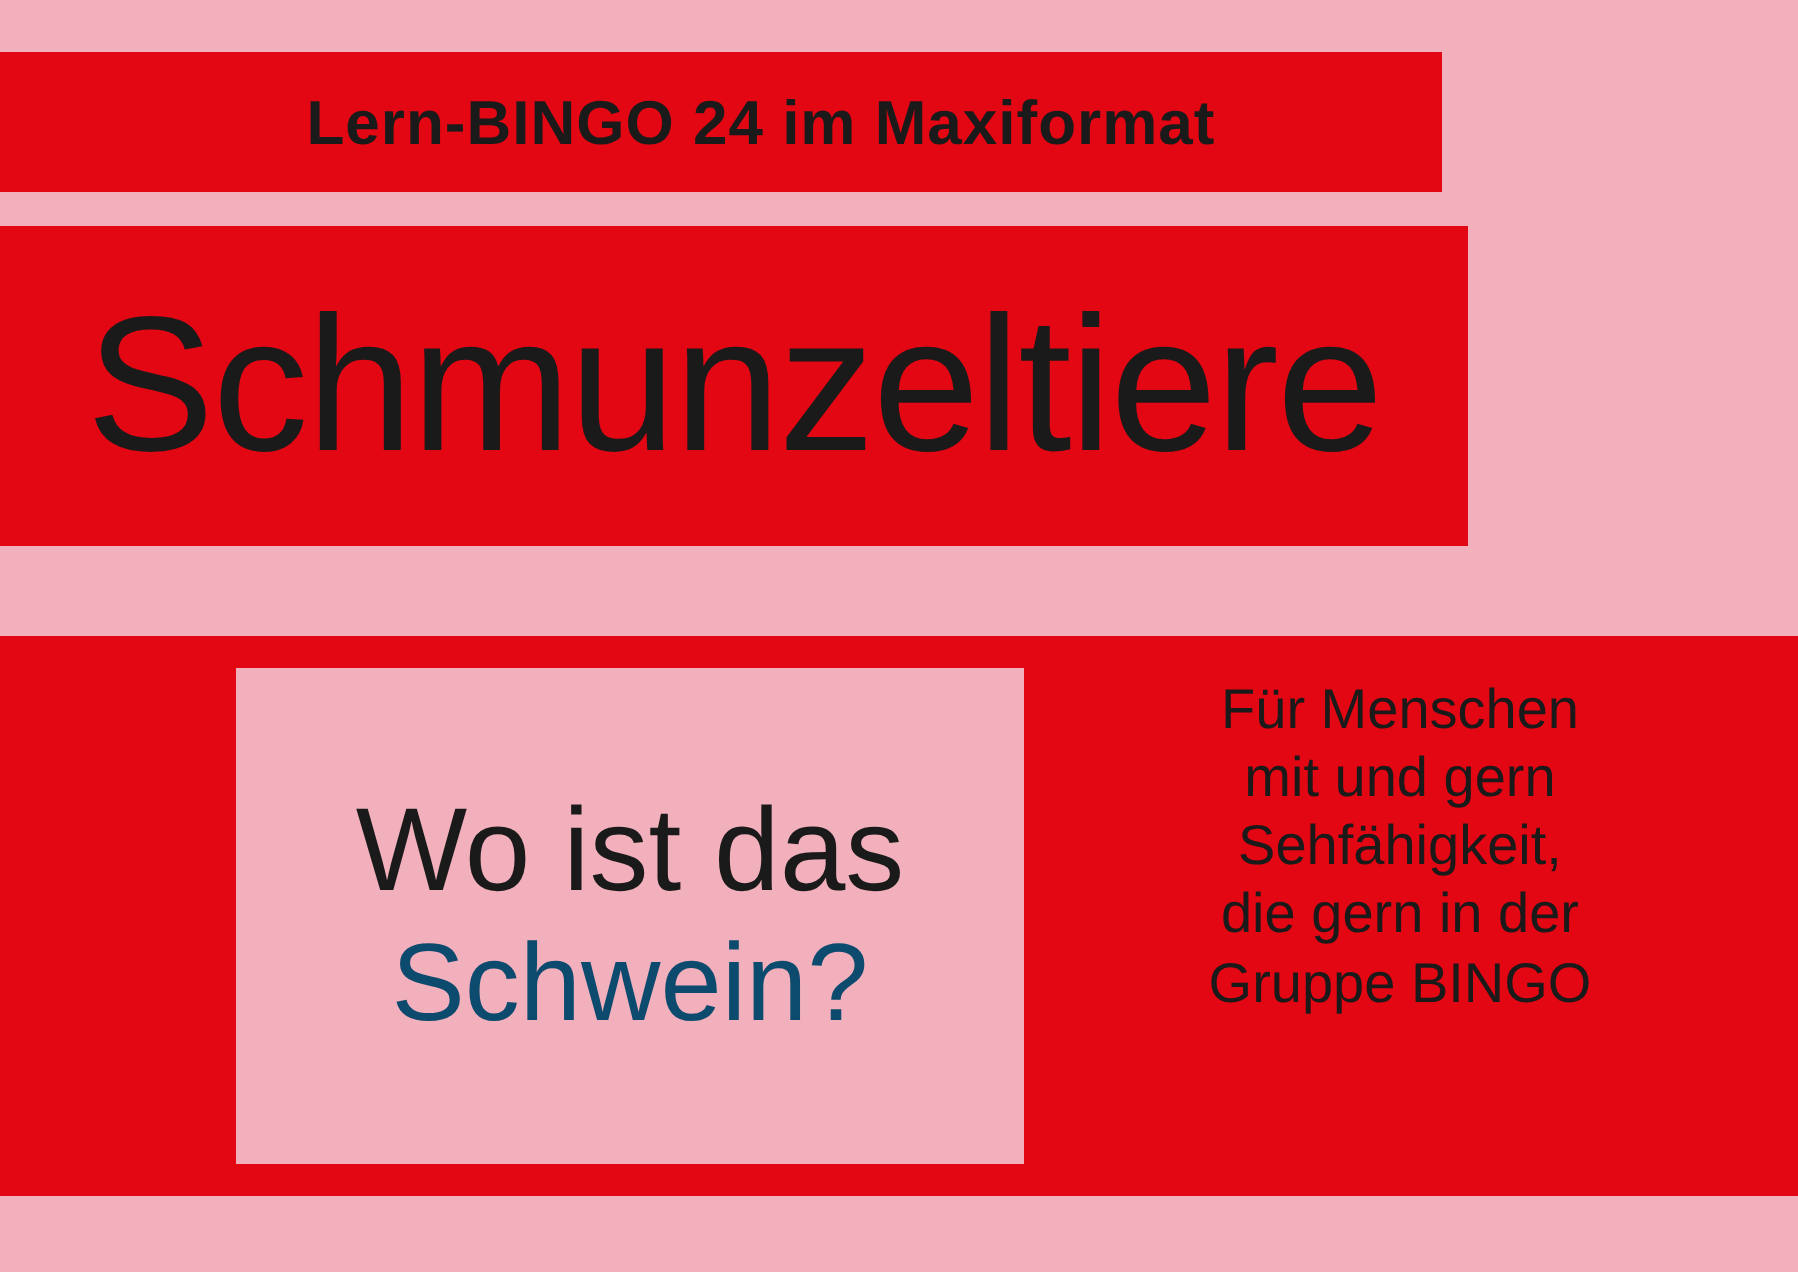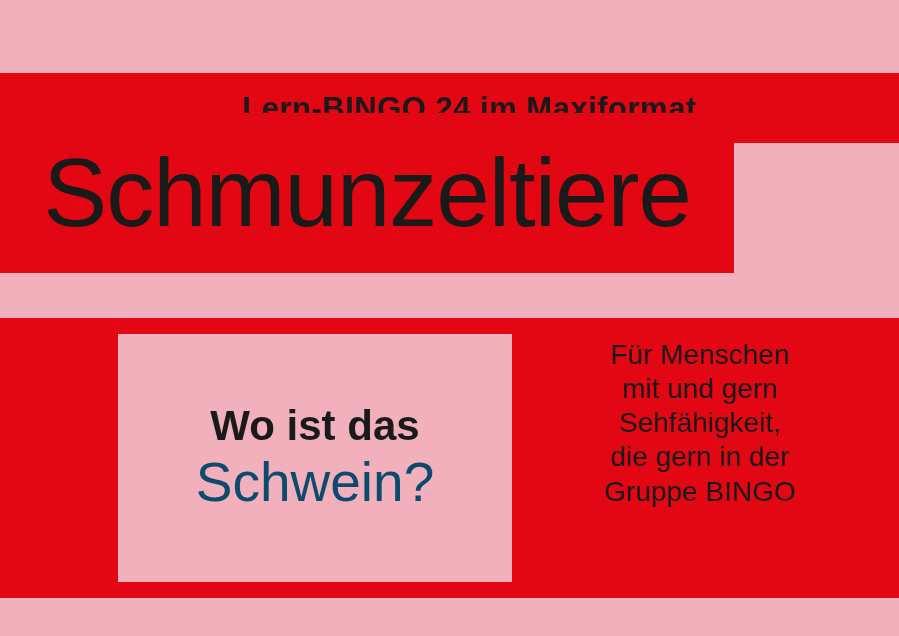--- a/index.html
+++ b/index.html
@@ -17,27 +17,26 @@
     position: relative;
     width: 899px;
     height: 636px;
     background: #f2b0bd;
   }
   
   .band-subtitle {
     position: absolute;
     left: 0;
     top: 26px;
-    width: 899px;
+    width: 721px;
     height: 70px;
     background: #e30613;
     display: flex;
     align-items: center;
     justify-content: center;
-    margin-top: 47px;
   }
   .subtitle-text {
     color: #1a1a1a;
     font-size: 31px;
     font-weight: bold;
     letter-spacing: 0.5px;
     line-height: 1;
     padding-left: 40px;
   }
   
@@ -75,23 +74,23 @@
     width: 394px;
     height: 248px;
     background: #f2b0bd;
     display: flex;
     flex-direction: column;
     align-items: center;
     justify-content: center;
   }
   .question-line1 {
     color: #1a1a1a;
-    font-size: 42px;
+    font-size: 59px;
     line-height: 1.15;
-    font-weight: bold;
+    font-weight: normal;
   }
   .question-line2 {
     color: #0c4a6e;
     font-size: 55px;
     line-height: 1.15;
     font-weight: normal;
   }
   .audience {
     position: absolute;
     left: 530px;

